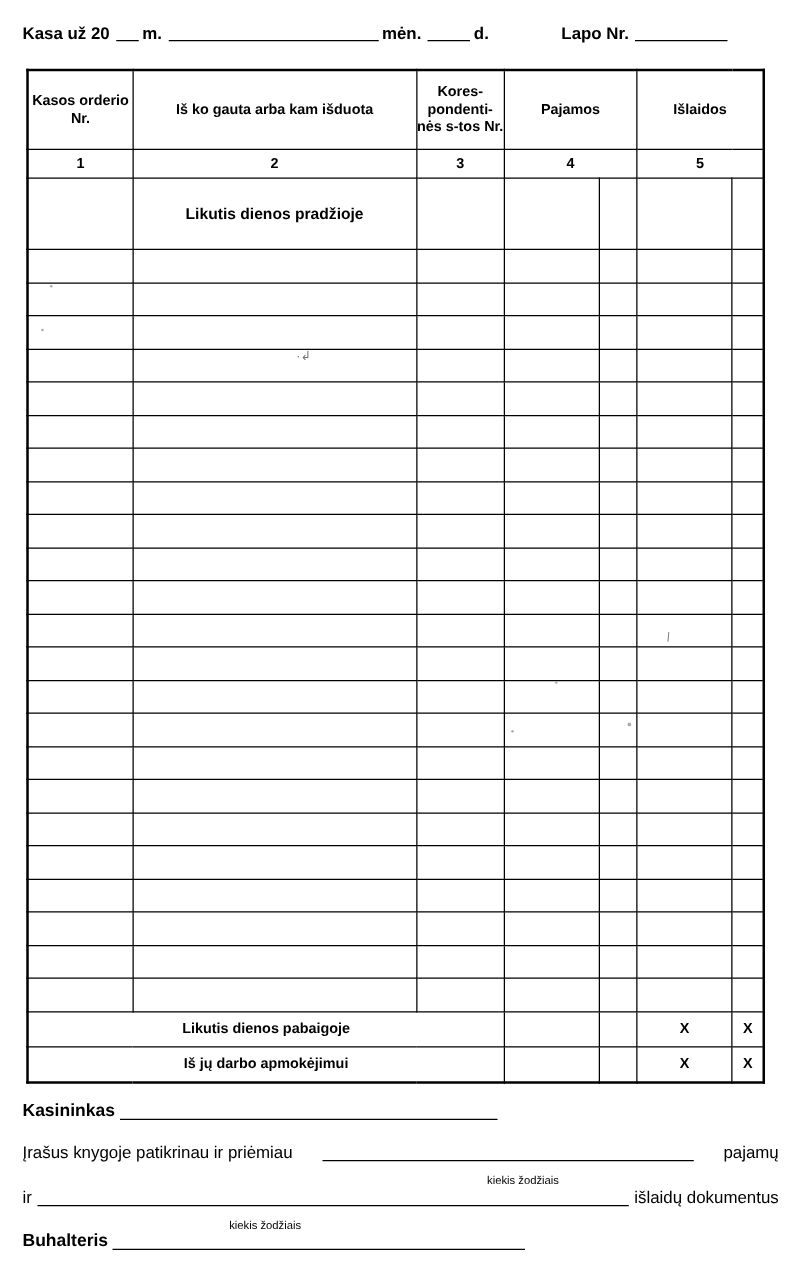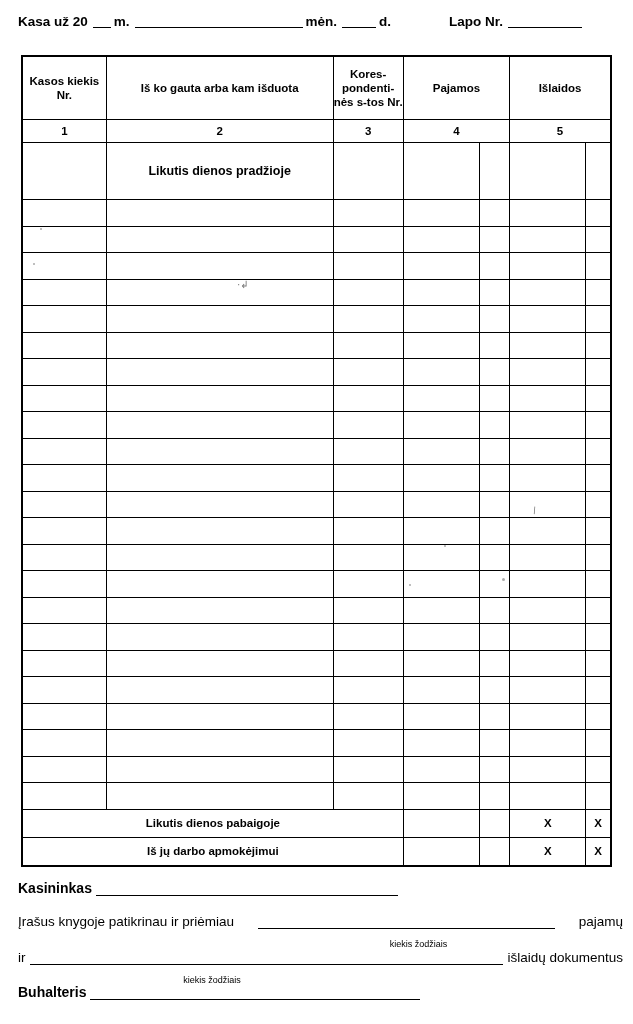--- a/index.html
+++ b/index.html
@@ -24,21 +24,21 @@
   }
 
   
   .top-line {
     position: absolute;
     left: 18px;
     top: 14px;
     width: 600px;
     height: 24px;
     display: flex;
-    align-items: flex-start;
+    align-items: center;
     font-size: 13.5px;
     font-weight: bold;
     white-space: nowrap;
   }
   .top-line .lbl { margin-right: 2px; }
   .rule {
     display: inline-block;
     border-bottom: 1.6px solid #000;
     height: 13px;
     margin: 0 3px;
@@ -185,21 +185,21 @@
         <col style="width:84px">
         <col style="width:226px">
         <col style="width:70px">
         <col style="width:76px">
         <col style="width:30px">
         <col style="width:76px">
         <col style="width:25px">
       </colgroup>
       <thead>
         <tr>
-          <th class="hdr">Kasos kiekis Nr.</th>
+          <th class="hdr">Kasos orderio Nr.</th>
           <th class="hdr">Iš ko gauta arba kam išduota</th>
           <th class="hdr">Kores- pondenti- nės s-tos Nr.</th>
           <th class="hdr" colspan="2">Pajamos</th>
           <th class="hdr" colspan="2">Išlaidos</th>
         </tr>
         <tr>
           <td class="numrow">1</td>
           <td class="numrow">2</td>
           <td class="numrow">3</td>
           <td class="numrow" colspan="2">4</td>

